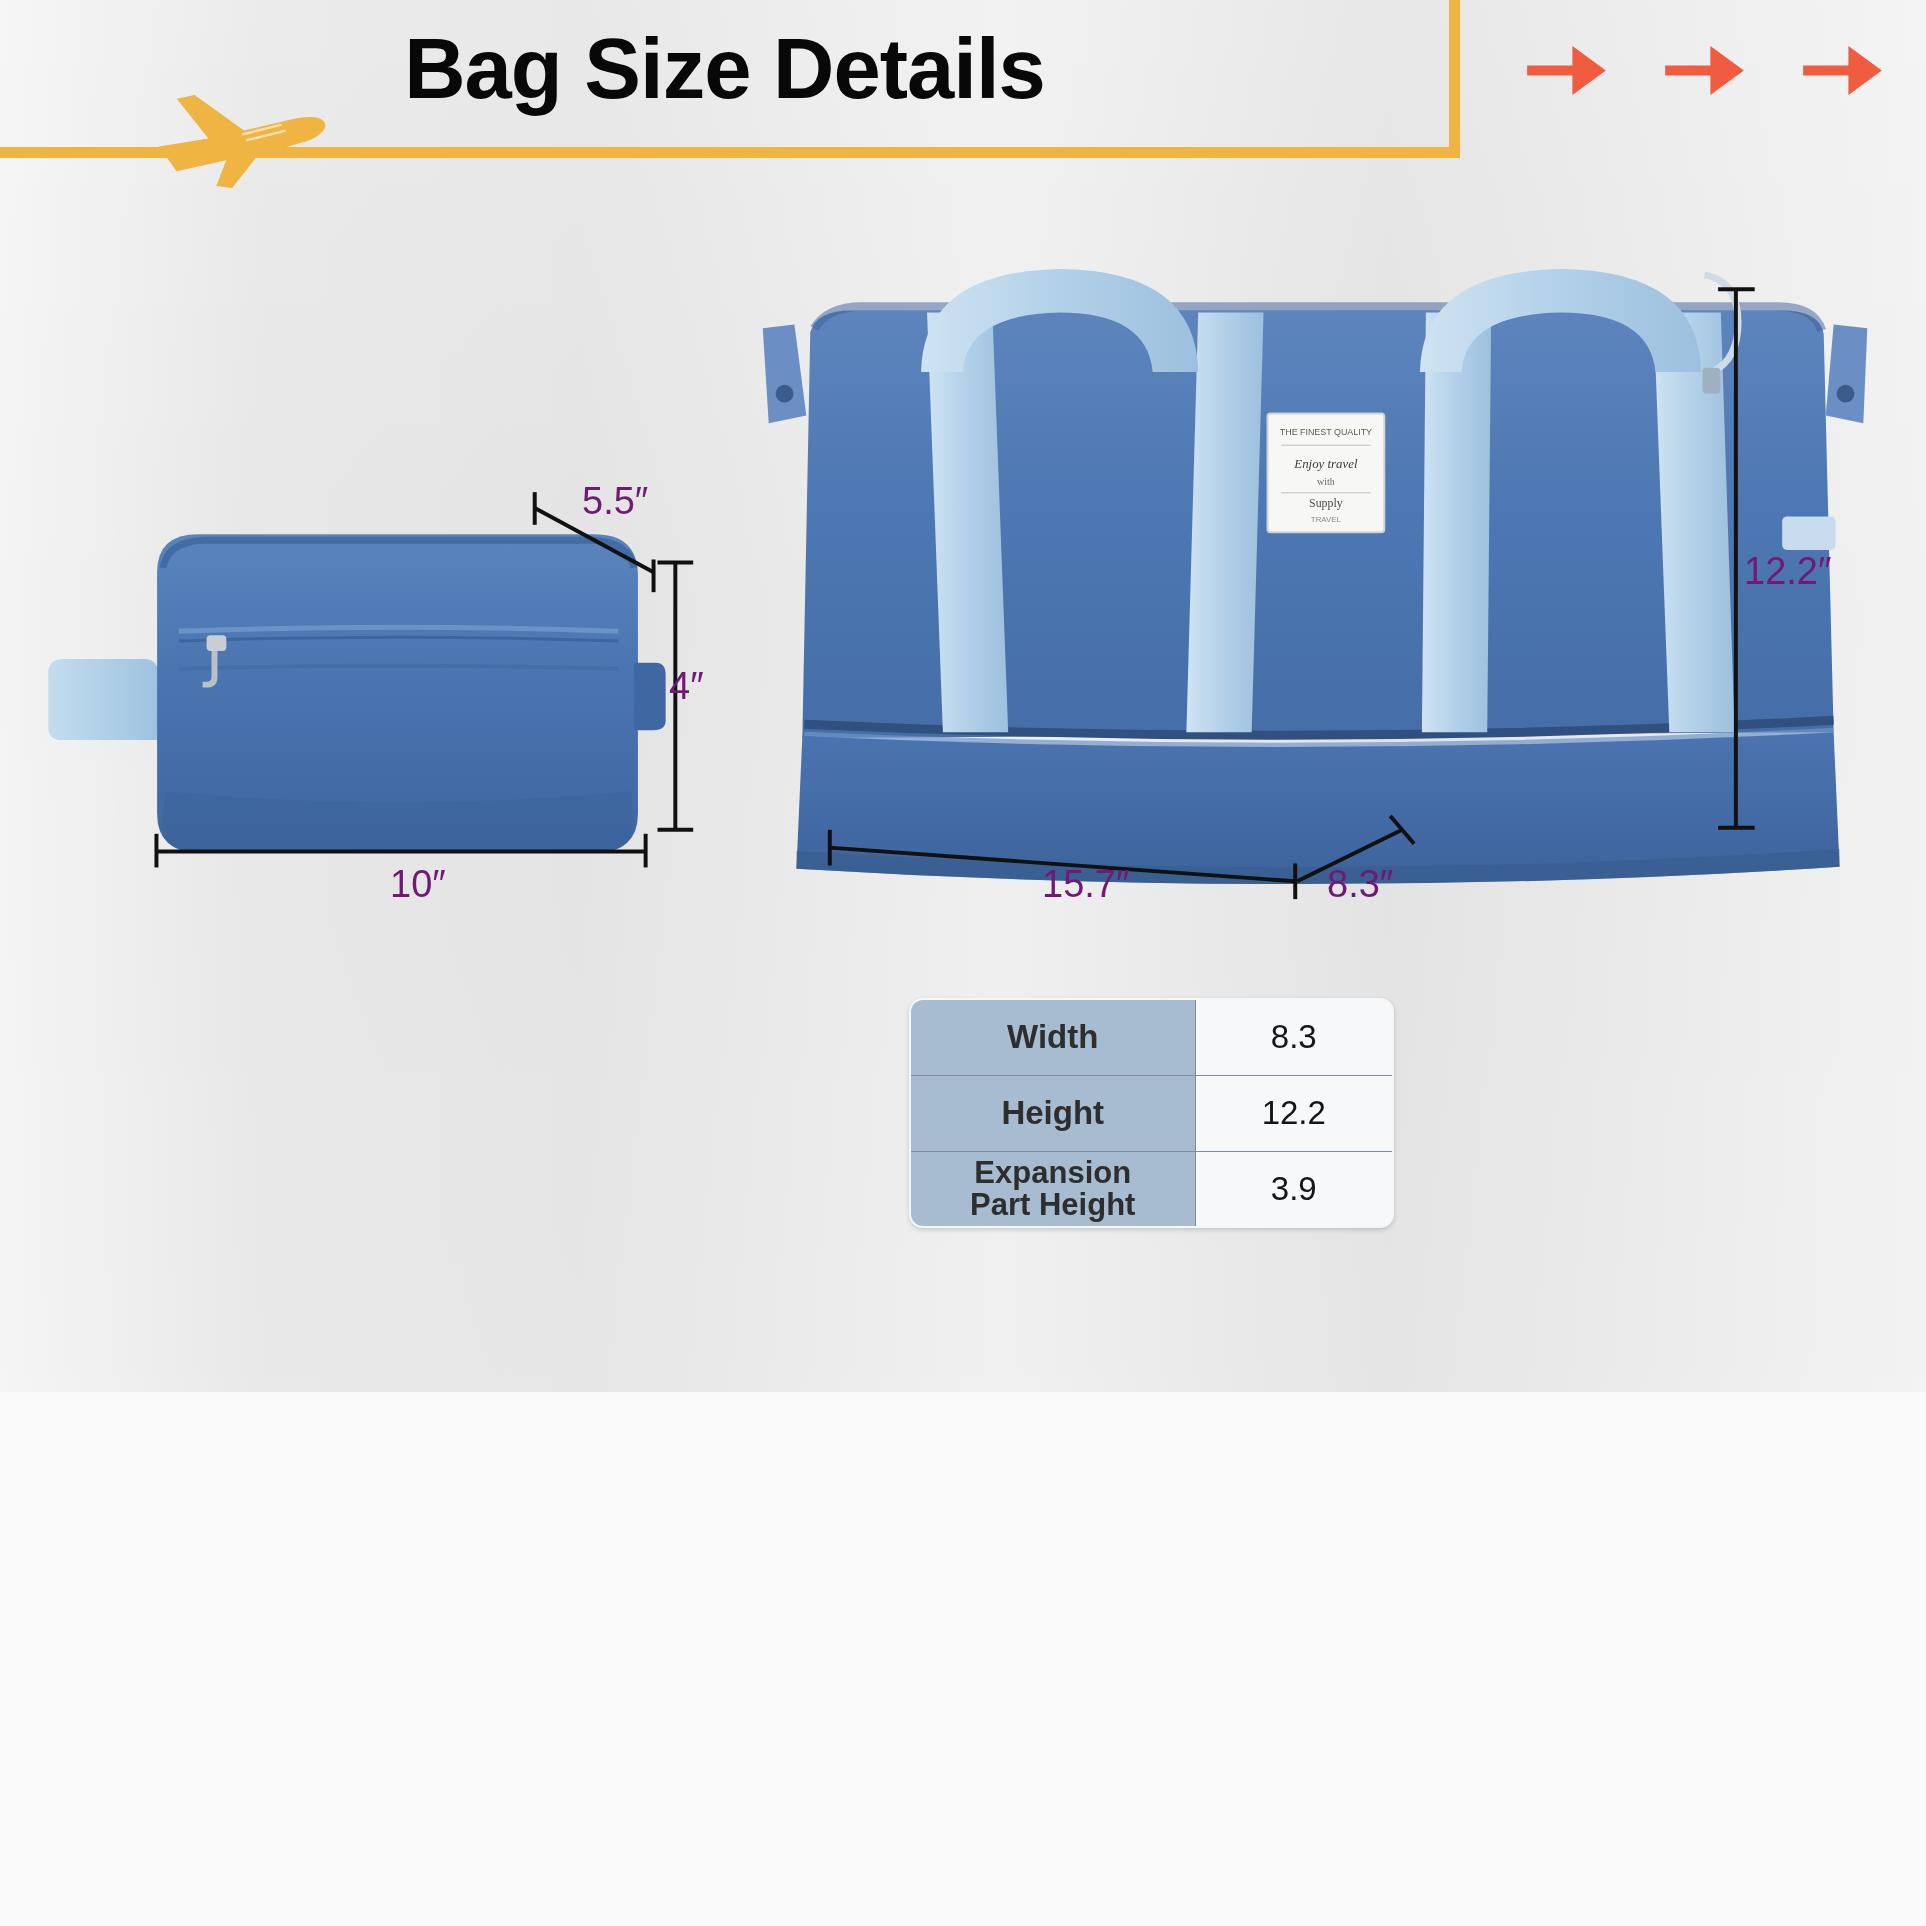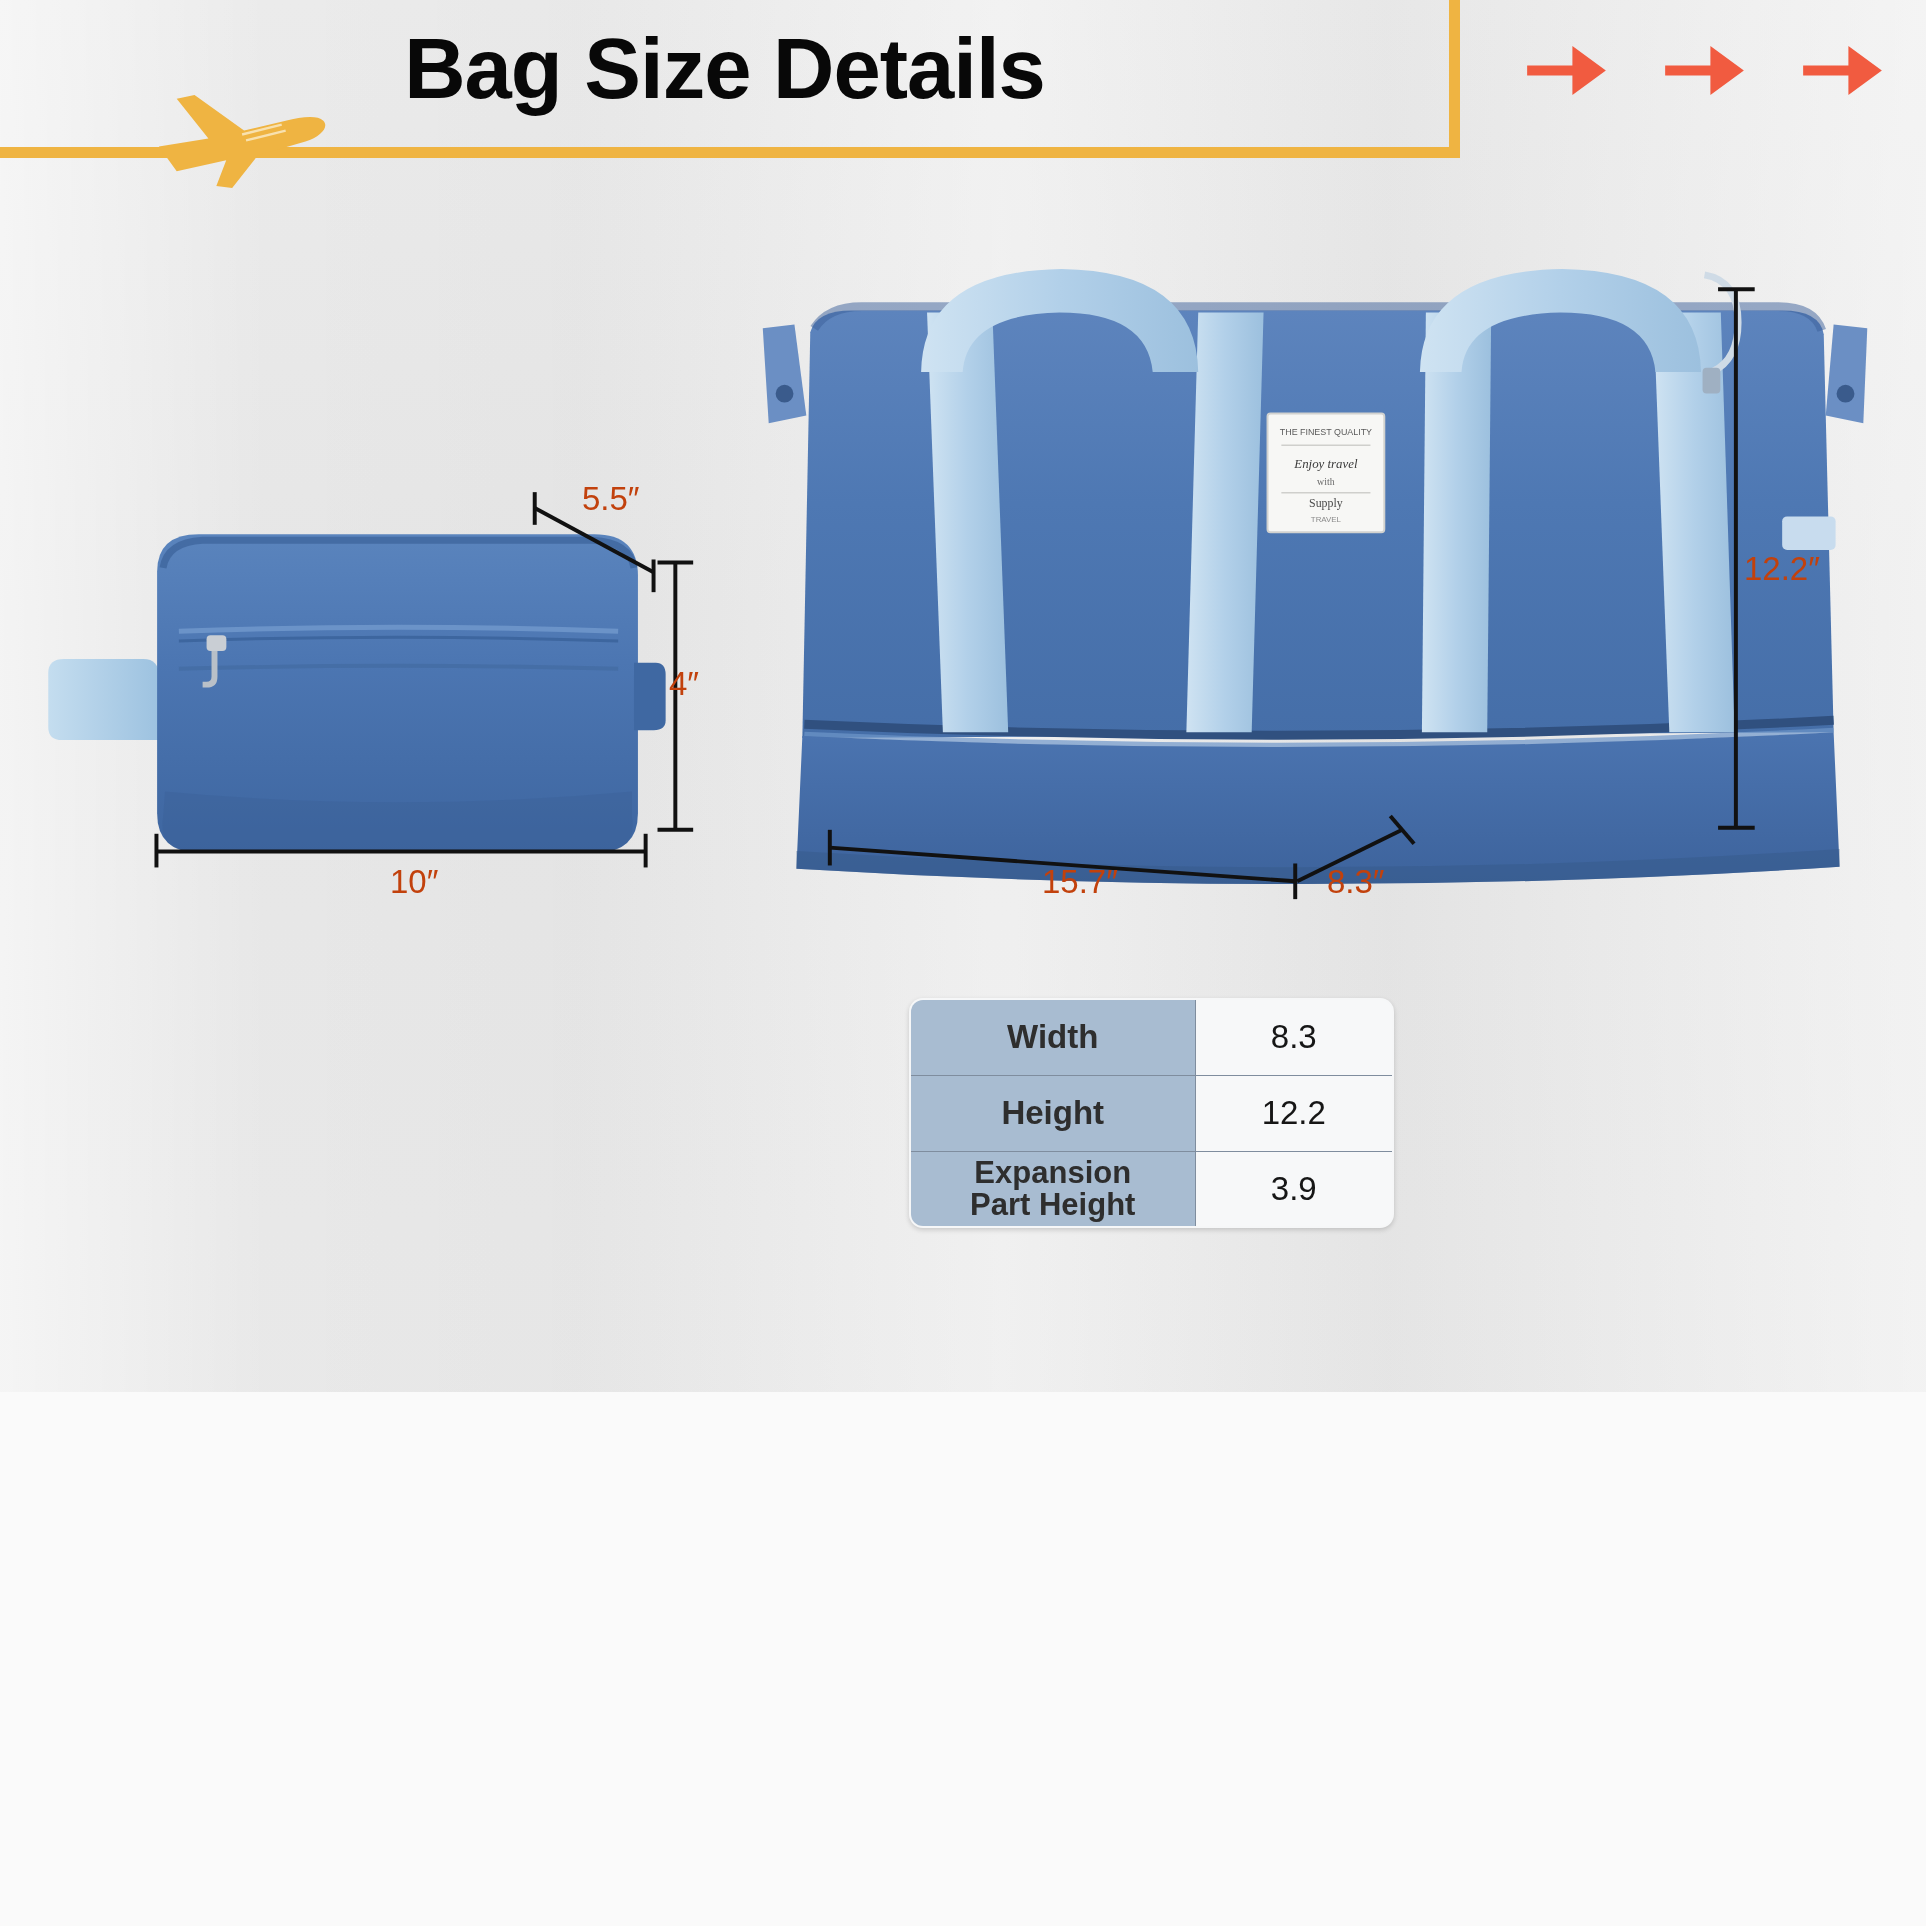--- a/index.html
+++ b/index.html
@@ -79,22 +79,22 @@
   .figure { position: absolute; }
 
   
   #toiletry-figure { left: 40px; top: 465px; width: 812px; height: 465px; }
   #duffel-figure   { left: 733px; top: 267px; width: 1168px; height: 673px; }
 
   
   .dim-label {
     position: absolute;
     font-family: "Liberation Sans", sans-serif;
-    font-size: 33px;
-    color: #c2410c;
+    font-size: 38px;
+    color: #701a75;
     white-space: nowrap;
   }
   #dim-55  { left: 582px; top: 480px; }
   #dim-4   { left: 669px; top: 665px; }
   #dim-10  { left: 358px; top: 863px; margin-left: 32px; }
   #dim-122 { left: 1744px; top: 550px; }
   #dim-157 { left: 1042px; top: 863px; }
   #dim-83  { left: 1327px; top: 863px; }
 
   

